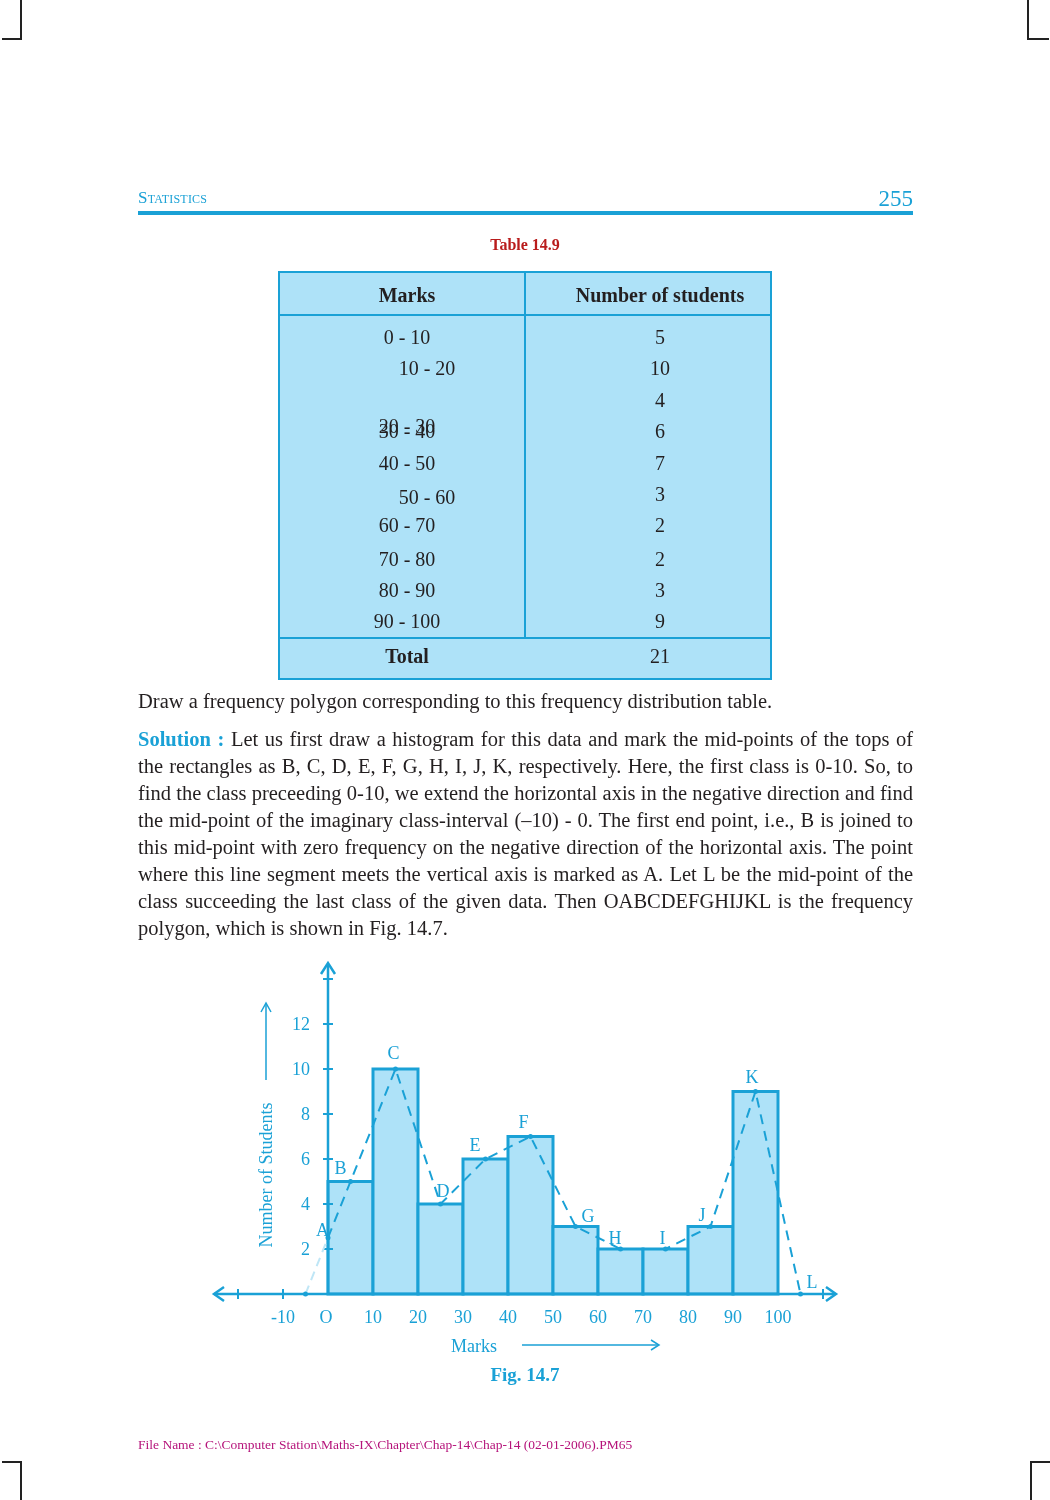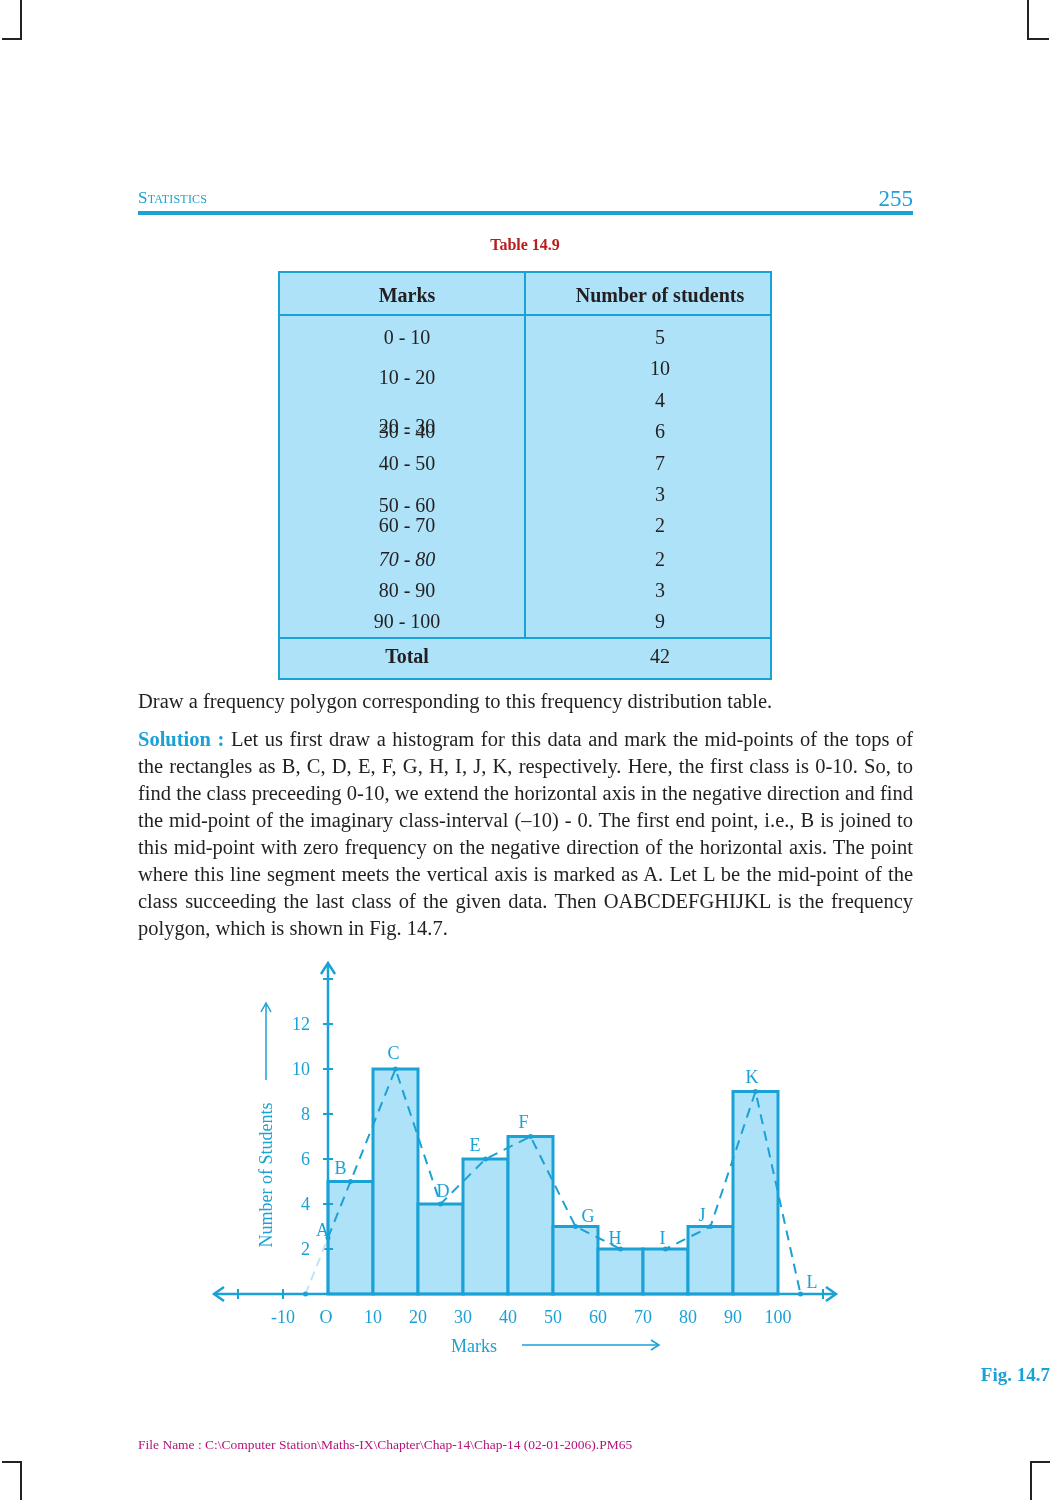--- a/index.html
+++ b/index.html
@@ -20,21 +20,21 @@
   .freq-table .hline { position: absolute; left: 0; width: 100%; height: 2px; background: #1aa1d6; }
   .freq-table .cell { position: absolute; text-align: center; font-size: 20px; line-height: 24px; }
   .freq-table .c1 { left: 0; width: 254px; }
   .freq-table .c2 { left: 270px; width: 220px; }
   .freq-table .hdr { font-weight: bold; }
   .para { position: absolute; left: 138px; width: 775px; font-size: 20.5px; line-height: 27px;
           text-align: justify; }
   .para .sol { color: #1aa1d6; font-weight: bold; }
   .chart { position: absolute; left: 0; top: 0; width: 1050px; height: 1500px; pointer-events: none; }
   .chart text { font-family: "Liberation Serif", "DejaVu Serif", serif; fill: #1aa1d6; }
-  .fig-caption { position: absolute; left: 0; width: 1050px; top: 1364px; text-align: right;
+  .fig-caption { position: absolute; left: 0; width: 1050px; top: 1364px; text-align: center;
                  color: #1aa1d6; font-weight: bold; font-size: 19px; }
   .footer { position: absolute; left: 138px; top: 1437px; color: #b5137a; font-size: 13.5px; }
 </style>
 </head>
 <body>
 
 <div class="crop" style="left:20px;top:0;width:2px;height:40px;"></div>
 <div class="crop" style="left:2px;top:38px;width:20px;height:2px;"></div>
 <div class="crop" style="left:1027px;top:0;width:2px;height:40px;"></div>
 <div class="crop" style="left:1027px;top:38px;width:22px;height:2px;"></div>
@@ -52,41 +52,41 @@
 <div class="table-caption">Table 14.9</div>
 <div class="freq-table" id="freq-table">
   <div class="vline"></div>
   <div class="hline" style="top:41px;"></div>
   <div class="hline" style="top:364px;"></div>
   <div class="cell c1 hdr" style="top:10px;">Marks</div>
   <div class="cell c2 hdr" style="top:10px;">Number of students</div>
   <div id="table-rows">
       <div class="cell c1" style="top: 52px;">0 - 10</div>
       <div class="cell c2" style="top: 52px;">5</div>
-      <div class="cell c1" style="top: 92px;">10 - 20</div>
+      <div class="cell c1" style="top: 83px; padding-left: 20px;">10 - 20</div>
       <div class="cell c2" style="top: 83px;">10</div>
       <div class="cell c1" style="top: 115px; margin-top: 26px;">20 - 30</div>
       <div class="cell c2" style="top: 115px;">4</div>
       <div class="cell c1" style="top: 146px;">30 - 40</div>
       <div class="cell c2" style="top: 146px;">6</div>
       <div class="cell c1" style="top: 178px;">40 - 50</div>
       <div class="cell c2" style="top: 178px;">7</div>
-      <div class="cell c1" style="top: 220px;">50 - 60</div>
+      <div class="cell c1" style="top: 212px; margin-left: 20px;">50 - 60</div>
       <div class="cell c2" style="top: 209px;">3</div>
       <div class="cell c1" style="top: 240px; text-align: center;">60 - 70</div>
       <div class="cell c2" style="top: 240px;">2</div>
-      <div class="cell c1" style="top: 274px; font-style: italic;">70 - 80</div>
+      <div class="cell c1" style="top: 274px;">70 - 80</div>
       <div class="cell c2" style="top: 274px;">2</div>
       <div class="cell c1" style="top: 305px;">80 - 90</div>
       <div class="cell c2" style="top: 305px;">3</div>
       <div class="cell c1" style="top: 336px;">90 - 100</div>
       <div class="cell c2" style="top: 336px;">9</div>
     </div>
   <div class="cell c1 hdr" style="top:371px;">Total</div>
-  <div class="cell c2" style="top:371px;">42</div>
+  <div class="cell c2" style="top:371px;">21</div>
 </div>
 
 <div class="para" style="top:688px;text-align:left;">Draw a frequency polygon corresponding to this frequency distribution table.</div>
 <div class="para" style="top:726px;">
   <span class="sol">Solution :</span>
   <span>Let us first draw a histogram for this data and mark the mid-points of the tops of the rectangles as B, C, D, E, F, G, H, I, J, K, respectively. Here, the first class is 0-10. So, to find the class preceeding 0-10, we extend the horizontal axis in the negative direction and find the mid-point of the imaginary class-interval (–10) - 0. The first end point, i.e., B is joined to this mid-point with zero frequency on the negative direction of the horizontal axis. The point where this line segment meets the vertical axis is marked as A. Let L be the mid-point of the class succeeding the last class of the given data. Then OABCDEFGHIJKL is the frequency polygon, which is shown in Fig. 14.7.</span>
 </div>
 
 <svg class="chart" id="chart" width="1050" height="1500" xmlns="http://www.w3.org/2000/svg">
   <g id="bars">

